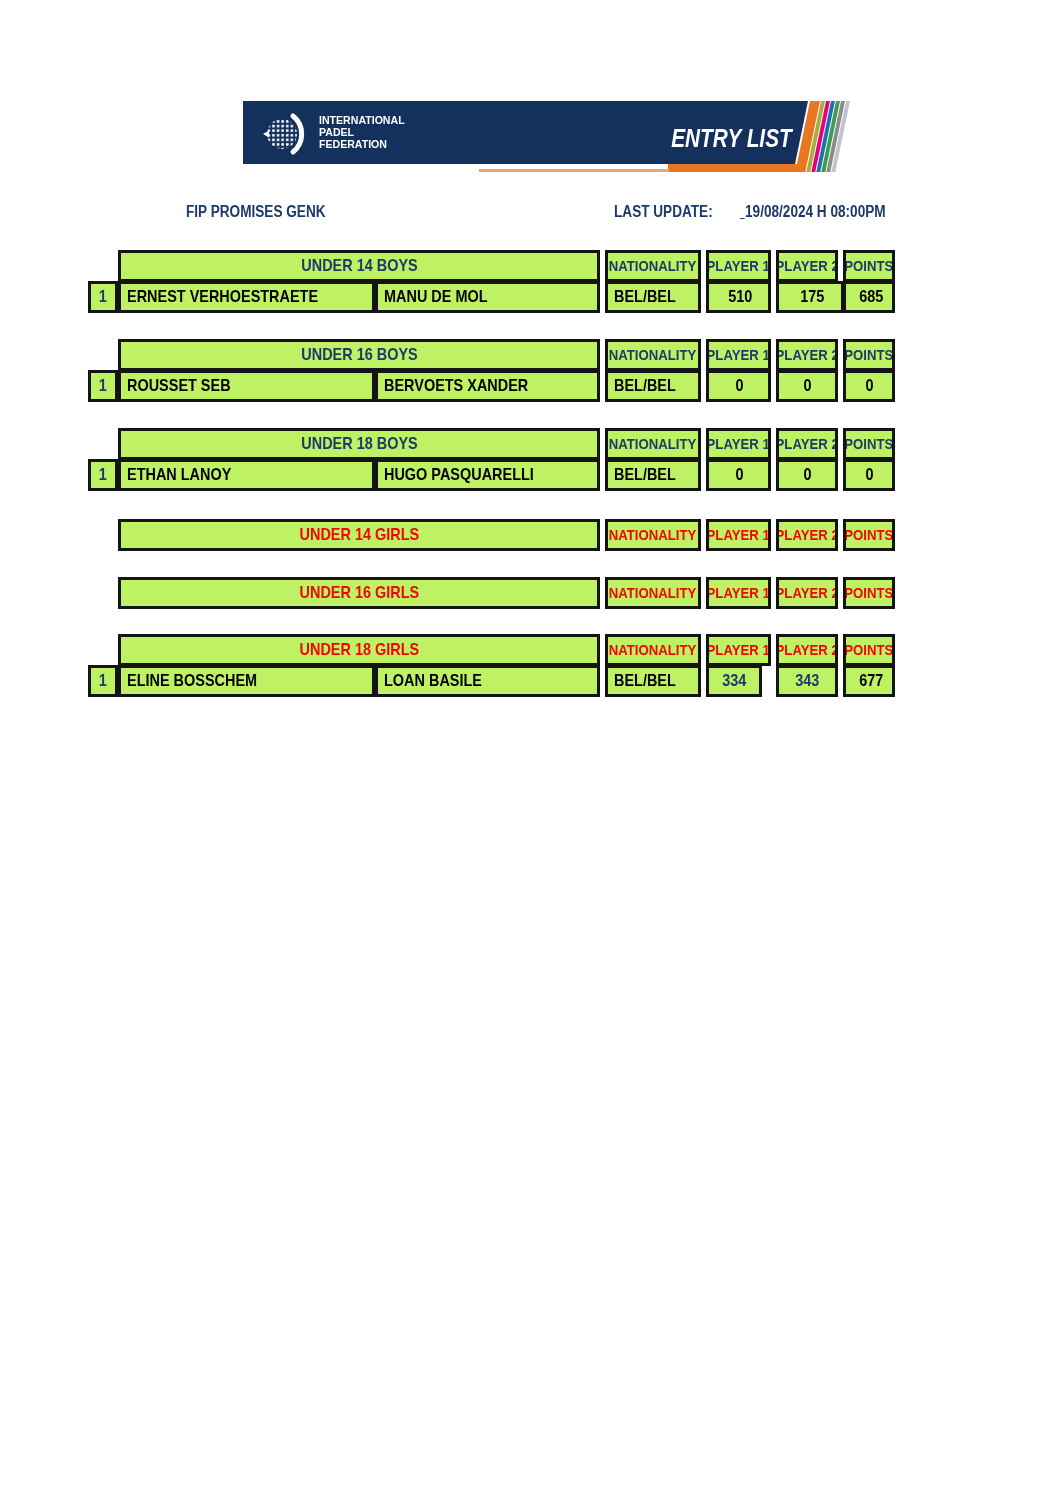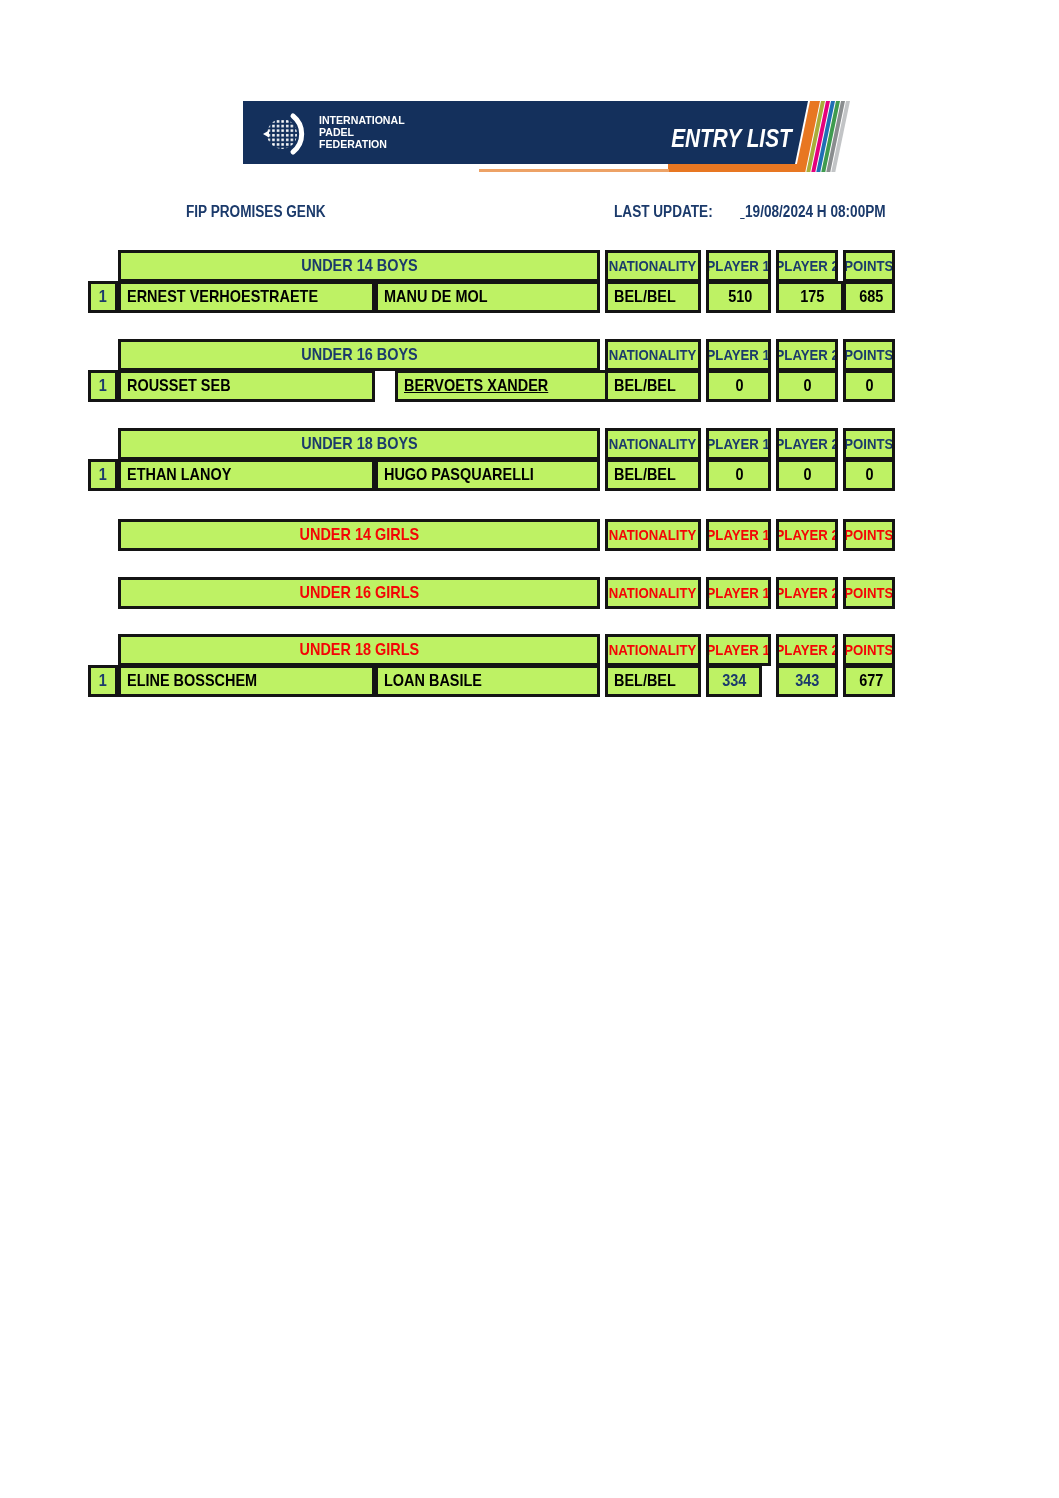--- a/index.html
+++ b/index.html
@@ -176,21 +176,21 @@
       </div>
       <div class="box center" style="left: 843px; top: 339px; width: 52px; height: 32px;">
         <span class="t f-col navy">POINTS</span>
       </div>
       <div class="box center" style="left: 88px; top: 370px; width: 30px; height: 32px;">
         <span class="t f-data navy">1</span>
       </div>
       <div class="box left" style="left: 118px; top: 370px; width: 257px; height: 32px;">
         <span class="t f-data blk">ROUSSET SEB</span>
       </div>
-      <div class="box left" style="left: 395px; top: 370px; width: 225px; height: 32px; text-decoration: underline;">
+      <div class="box left" style="left: 375px; top: 370px; width: 225px; height: 32px;">
         <span class="t f-data blk">BERVOETS XANDER</span>
       </div>
       <div class="box left" style="left: 605px; top: 370px; width: 96px; height: 32px;">
         <span class="t f-data blk">BEL/BEL</span>
       </div>
       <div class="box right" style="left: 706px; top: 370px; width: 65px; height: 32px;">
         <span class="t f-data blk">0</span>
       </div>
       <div class="box right" style="left: 776px; top: 370px; width: 62px; height: 32px;">
         <span class="t f-data blk">0</span>

